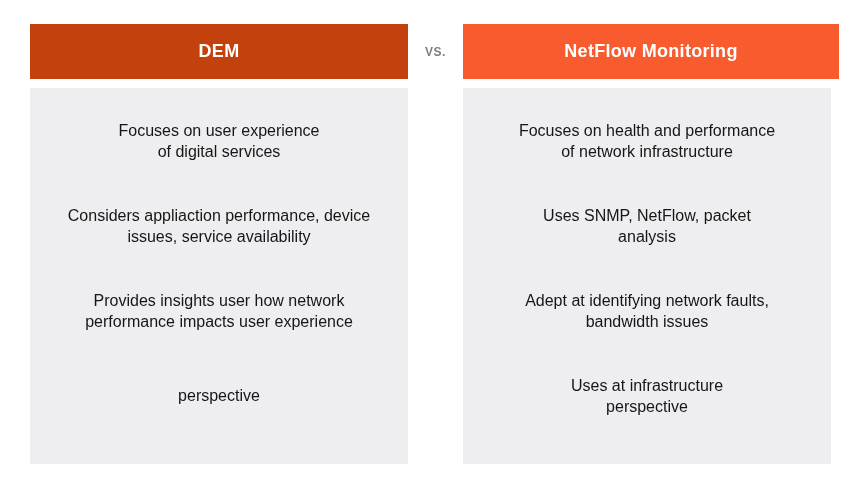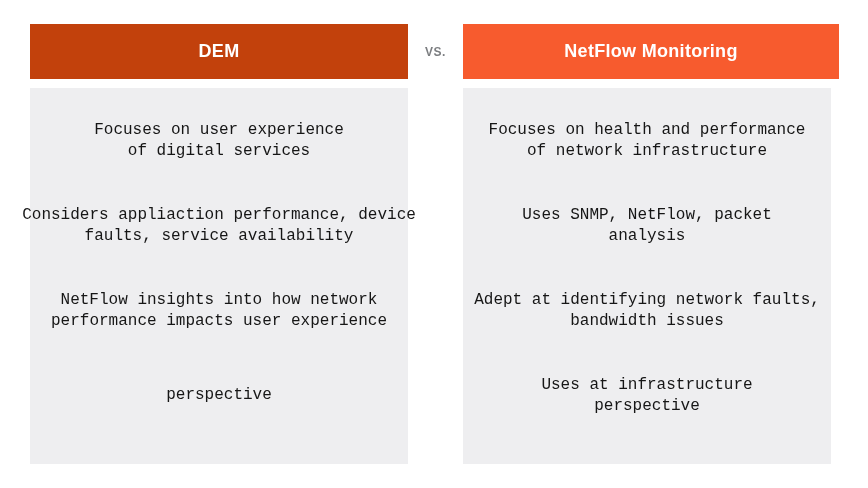--- a/index.html
+++ b/index.html
@@ -78,21 +78,20 @@
     align-items: center;
     justify-content: center;
     text-align: center;
     color: #161616;
     font-size: 16px;
     line-height: 21px;
   }
   .cell span {
     display: block;
     white-space: nowrap;
-    font-family: Liberation Mono, monospace;
   }
 </style>
 </head>
 <body>
 
 <div class="canvas">
 
   <div class="col-header dem">
     <span>DEM</span>
   </div>
@@ -105,24 +104,24 @@
     <span>NetFlow Monitoring</span>
   </div>
 
   <div class="panel dem-panel">
     <div class="cell">
       <span>Focuses on user experience</span>
       <span>of digital services</span>
     </div>
     <div class="cell">
       <span>Considers appliaction performance, device</span>
-      <span>faults, service availability</span>
+      <span>issues, service availability</span>
     </div>
     <div class="cell">
-      <span>NetFlow insights into how network</span>
+      <span>Provides insights user how network</span>
       <span>performance impacts user experience</span>
     </div>
     <div class="cell">
       <span>perspective</span>
     </div>
   </div>
 
   <div class="panel network-panel">
     <div class="cell">
       <span>Focuses on health and performance</span>

